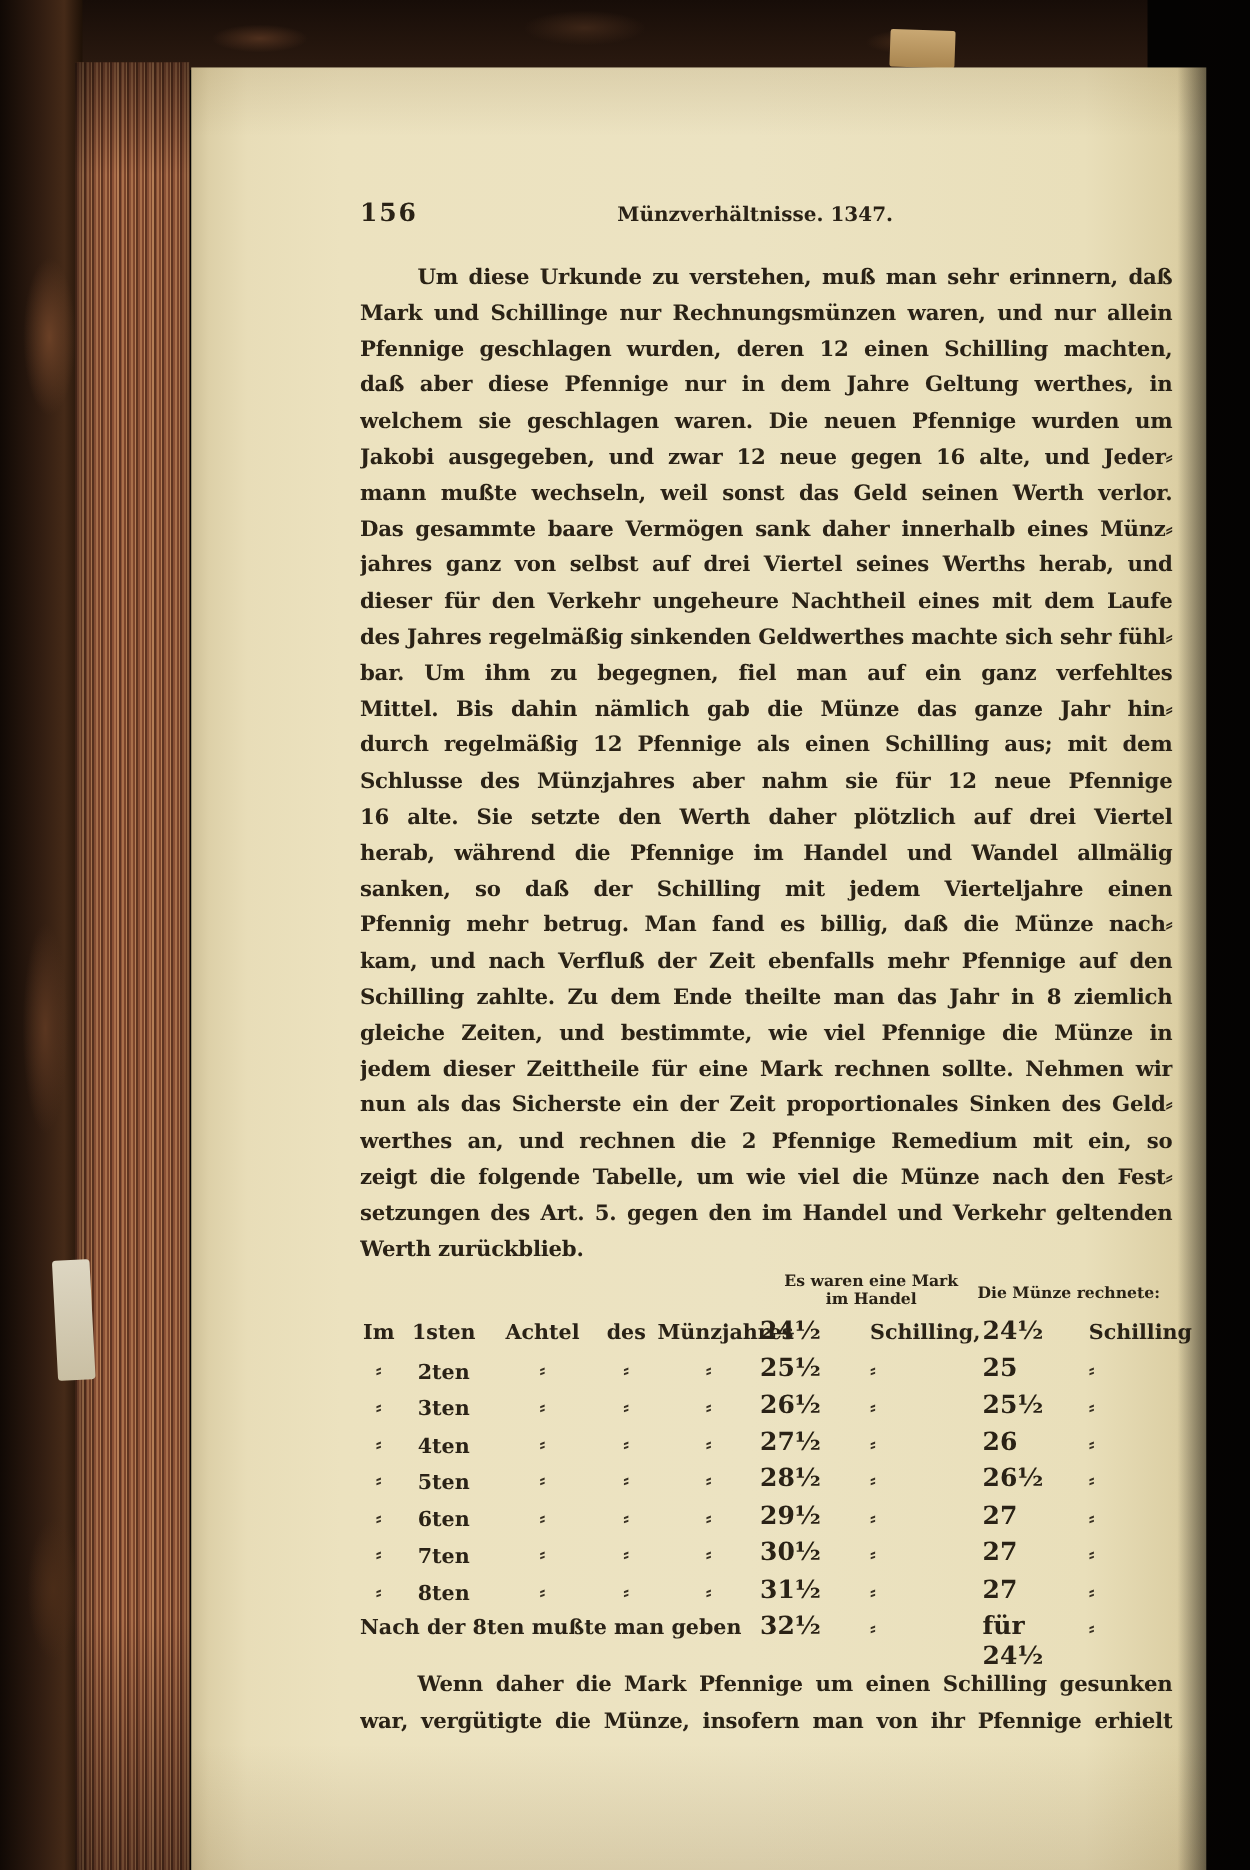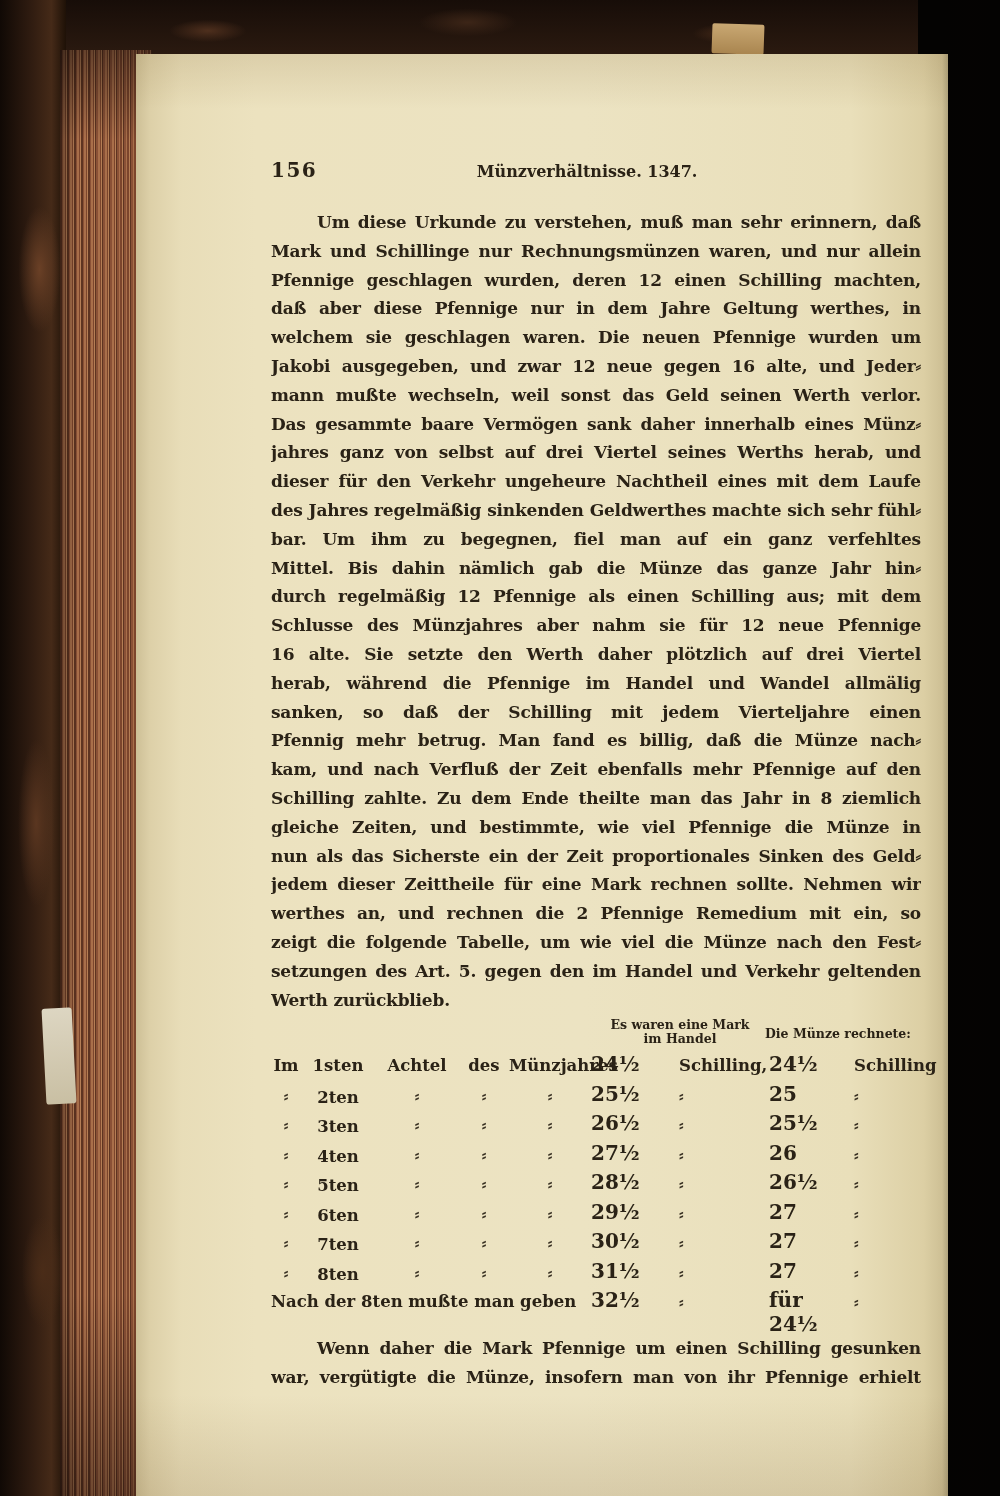--- a/index.html
+++ b/index.html
@@ -22,21 +22,21 @@
       radial-gradient(26px 120px at 55% 55%, #5a3620 0%, rgba(0,0,0,0) 70%),
       radial-gradient(30px 80px at 65% 85%, #4a2c18 0%, rgba(0,0,0,0) 70%),
       linear-gradient(90deg,#100905,#2e1b10 45%,#452a18 78%,#1e1107);}
   .page-stack{position:absolute;left:60px;top:50px;width:92px;height:1446px;
     background:
       linear-gradient(180deg, rgba(0,0,0,.40), rgba(0,0,0,0) 90px, rgba(0,0,0,0) 86%, rgba(0,0,0,.35)),
       linear-gradient(90deg, rgba(0,0,0,.35), rgba(0,0,0,0) 18px, rgba(0,0,0,0) 88%, rgba(0,0,0,.18)),
       repeating-linear-gradient(90deg,#5e3421 0 1.5px,#8a5136 1.5px 3px,#a96f4a 3px 4.5px,#7c452c 4.5px 6px,#b57e55 6px 7px);}
   .scrap{position:absolute;left:44px;top:1008px;width:30px;height:96px;
     background:linear-gradient(#ddd6c2,#c9bfa3);transform:rotate(-3deg);border-radius:3px;}
-  .page{position:absolute;left:136px;top:54px;width:812px;height:1442px;
+  .page{position:absolute;left:153px;top:54px;width:812px;height:1442px;
     background:
       linear-gradient(180deg, rgba(120,90,40,.14), rgba(0,0,0,0) 55px, rgba(0,0,0,0) 93%, rgba(110,80,40,.16)),
       linear-gradient(90deg,#cdbf96 0,#ddd0a8 14px,#e8ddb8 45px,#ece2bf 120px,#ece3c2 55%,#e9dfba 88%,#dccfa4 97%,#c9bb90 100%);}
   .right-shade{position:absolute;left:942px;top:0;width:58px;height:100%;
     background:linear-gradient(90deg,rgba(5,3,2,0),rgba(5,3,2,.6) 50%,#040302 88%);}
 
   
   .textcol{position:absolute;left:135px;top:104px;width:650px;color:#2a2216;font-weight:700;}
   .head{display:flex;align-items:baseline;height:26px;margin-bottom:24px;}
   .pagenum{font-size:20px;letter-spacing:1.5px;}
@@ -94,22 +94,22 @@
           <div class="line">Mittel. Bis dahin nämlich gab die Münze das ganze Jahr hin⸗</div>
           <div class="line">durch regelmäßig 12 Pfennige als einen Schilling aus; mit dem</div>
           <div class="line">Schlusse des Münzjahres aber nahm sie für 12 neue Pfennige</div>
           <div class="line">16 alte. Sie setzte den Werth daher plötzlich auf drei Viertel</div>
           <div class="line">herab, während die Pfennige im Handel und Wandel allmälig</div>
           <div class="line">sanken, so daß der Schilling mit jedem Vierteljahre einen</div>
           <div class="line">Pfennig mehr betrug. Man fand es billig, daß die Münze nach⸗</div>
           <div class="line">kam, und nach Verfluß der Zeit ebenfalls mehr Pfennige auf den</div>
           <div class="line">Schilling zahlte. Zu dem Ende theilte man das Jahr in 8 ziemlich</div>
           <div class="line">gleiche Zeiten, und bestimmte, wie viel Pfennige die Münze in</div>
+          <div class="line">jedem dieser Zeittheile für eine Mark rechnen sollte. Nehmen wir</div>
           <div class="line">nun als das Sicherste ein der Zeit proportionales Sinken des Geld⸗</div>
-          <div class="line">jedem dieser Zeittheile für eine Mark rechnen sollte. Nehmen wir</div>
           <div class="line">werthes an, und rechnen die 2 Pfennige Remedium mit ein, so</div>
           <div class="line">zeigt die folgende Tabelle, um wie viel die Münze nach den Fest⸗</div>
           <div class="line">setzungen des Art. 5. gegen den im Handel und Verkehr geltenden</div>
           <div class="line plast">Werth zurückblieb.</div>
         </div>
 
       <div class="ttable">
         <div class="thead">
           <div class="th1">
             <span>Es waren eine Mark</span><br>

